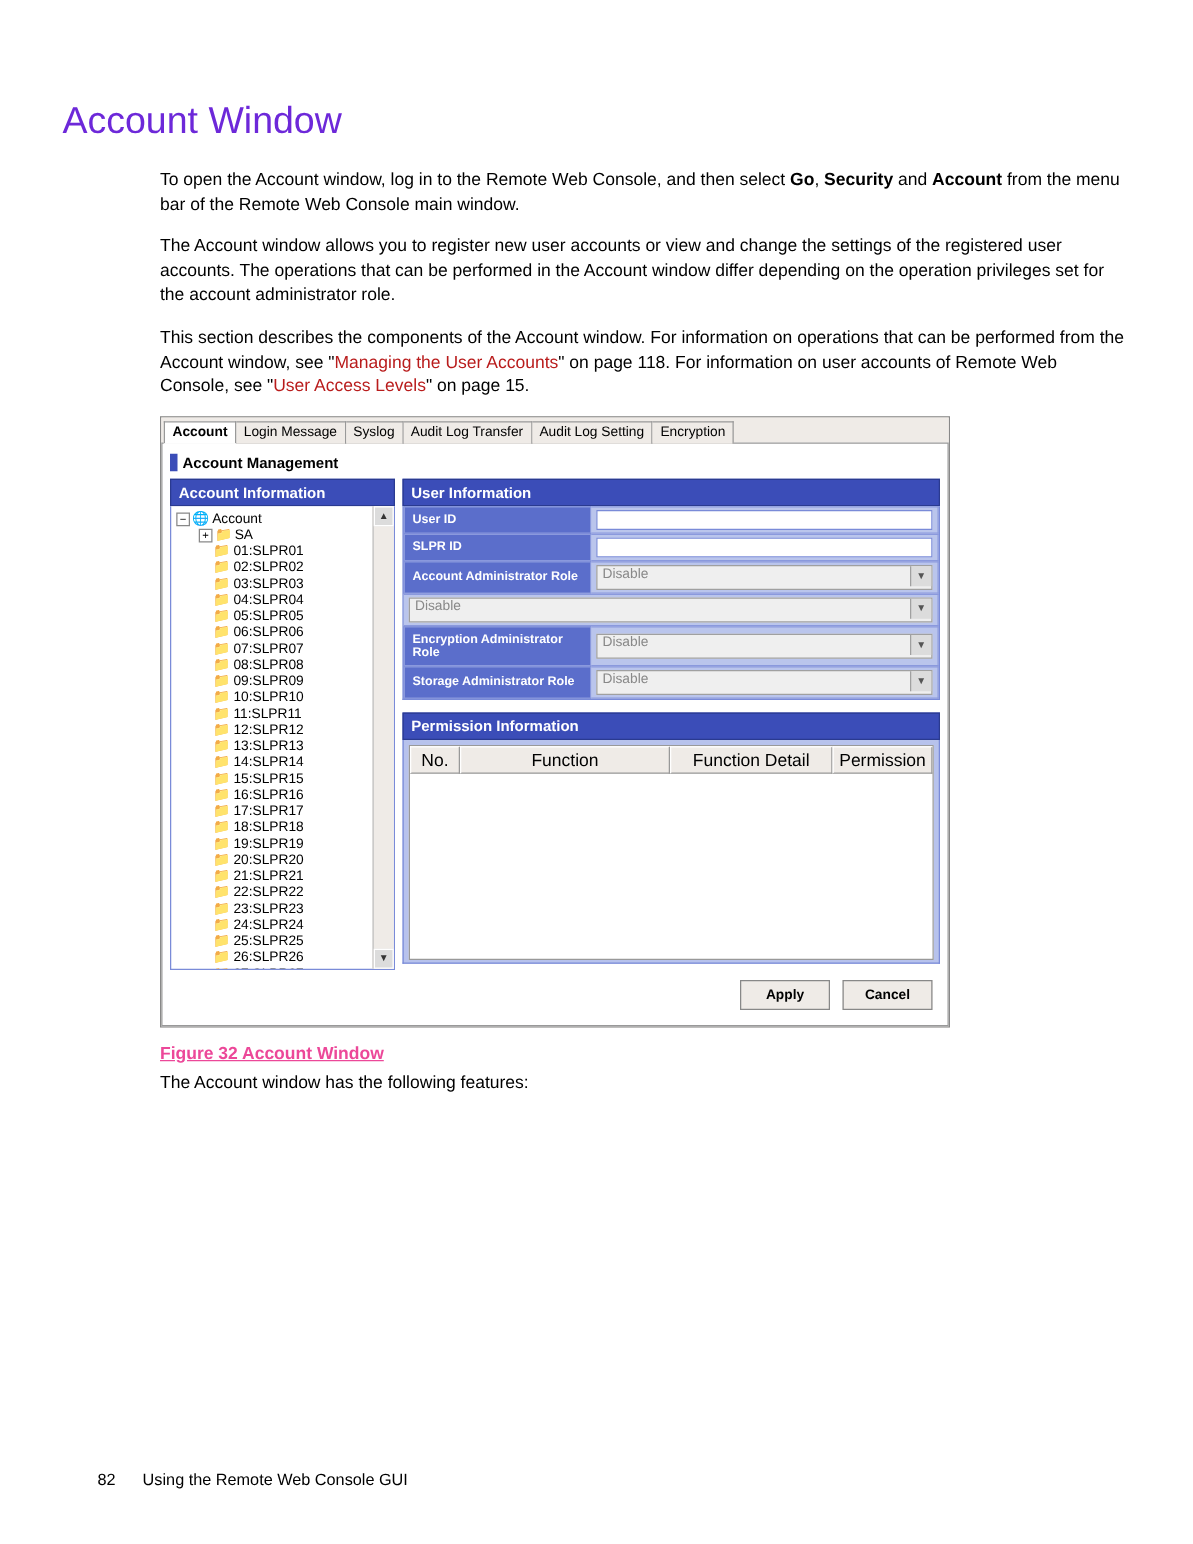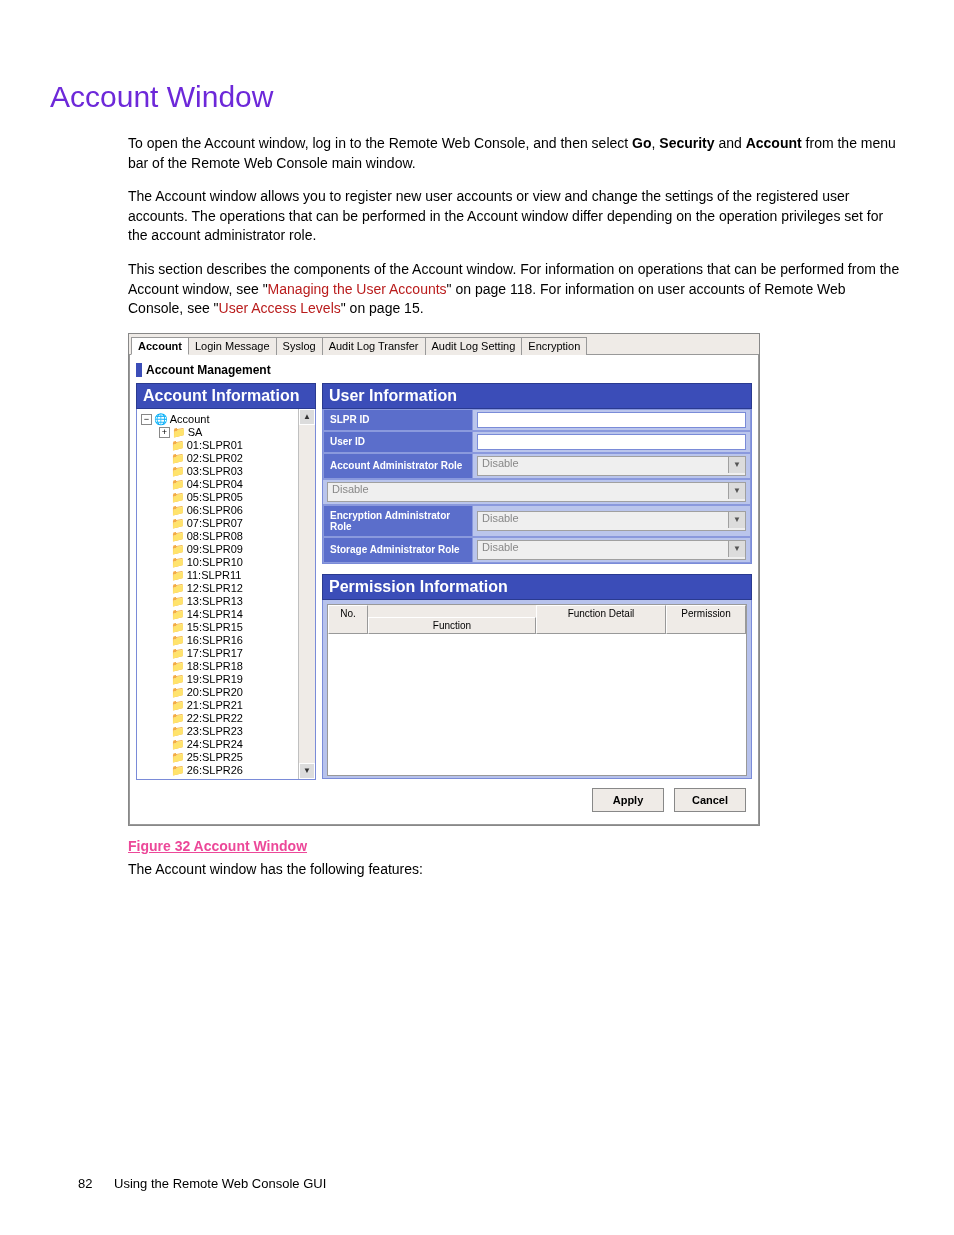--- a/index.html
+++ b/index.html
@@ -86,21 +86,21 @@
   }
   .left-pane {
     width: 180px;
     display:flex;
     flex-direction:column;
   }
   .pane-header {
     background: #3b4db8;
     color: #fff;
     font-weight: bold;
-    font-size: 16px;
+    font-size: 12px;
     padding: 3px 6px;
     border:1px solid #2a3a90;
   }
   .tree-wrap {
     border:1px solid #7a8bd8;
     border-top:none;
     background:#fff;
     height: 370px;
     display:flex;
   }
@@ -157,22 +157,22 @@
   .dd-btn{ width:16px; height:16px; background:#dcdcdc; border-left:1px solid #a0a0a0; display:flex;align-items:center;justify-content:center; font-size:8px; color:#555;}
 
   .perm-header { margin-top:10px; }
   .perm-table-wrap{
     border:1px solid #7a8bd8; border-top:none; background:#b7c2ec; height:170px; padding:4px;
   }
   .perm-table{
     background:#fff; border:1px solid #999; height:100%;
   }
   .pt-head{ display:flex; background:#efebe7; }
-  .pt-h{ border:1px solid #fff; border-right-color:#999; border-bottom-color:#999; padding:2px 4px; font-size:10px; text-align:center;}
-  .c-no{width:30px;} .c-fn{flex:1;margin-top:12px;} .c-fd{width:120px;} .c-pm{width:70px;}
+  .pt-h{ border:1px solid #fff; border-right-color:#999; border-bottom-color:#999; padding:2px 4px; font-size:14px; text-align:center;}
+  .c-no{width:30px;} .c-fn{flex:1;} .c-fd{width:120px;} .c-pm{width:70px;}
 
   .buttons { display:flex; justify-content:flex-end; gap:10px; padding:8px 6px 6px 0;text-align:right;}
   .btn{
     width:70px; height:22px; background:#efebe7; border:1px solid #888;
     display:flex;align-items:center;justify-content:center; font-size:11px; font-weight:bold;
   }
 
   .fig-caption{
     margin: 12px 0 6px 78px;
     color:#ec4899;
@@ -347,27 +347,27 @@
               <div class="scroll-btn">▲</div>
               <div class="scroll-btn">▼</div>
             </div>
           </div>
         </div>
 
         <div class="right-pane">
           <div class="pane-header">User Information</div>
           <div class="form-area">
             <div class="form-row">
+              <div class="form-label">User ID</div>
+              <div class="form-value">
+                  <input type="text" style="">
+                </div>
+            </div>
+            <div class="form-row">
               <div class="form-label">SLPR ID</div>
-              <div class="form-value">
-                  <input type="text" style="">
-                </div>
-            </div>
-            <div class="form-row">
-              <div class="form-label">User ID</div>
               <div class="form-value">
                   <input type="text" style="">
                 </div>
             </div>
             <div class="form-row">
               <div class="form-label">Account Administrator Role</div>
               <div class="form-value">
                   <div class="select-dis">
                     <span>Disable</span>
                     <span class="dd-btn">▼</span>

